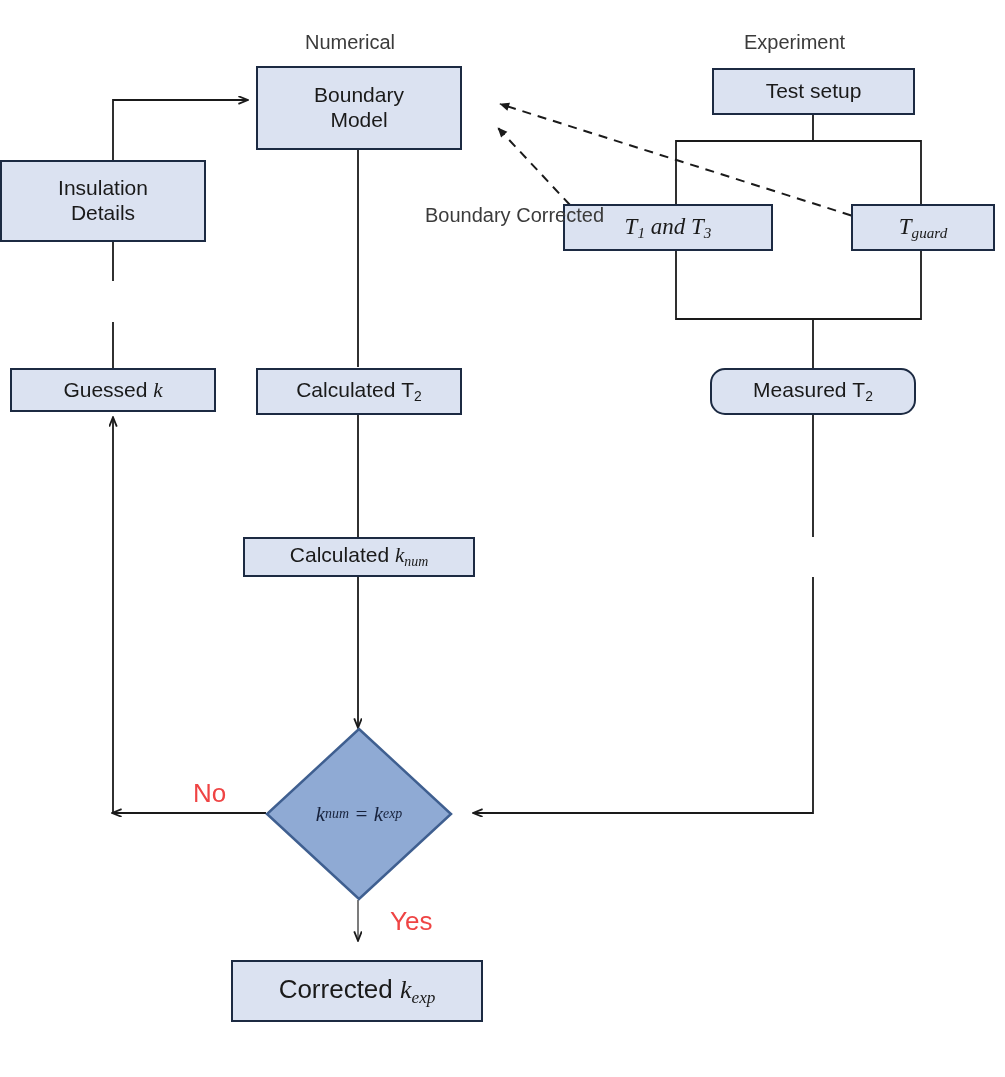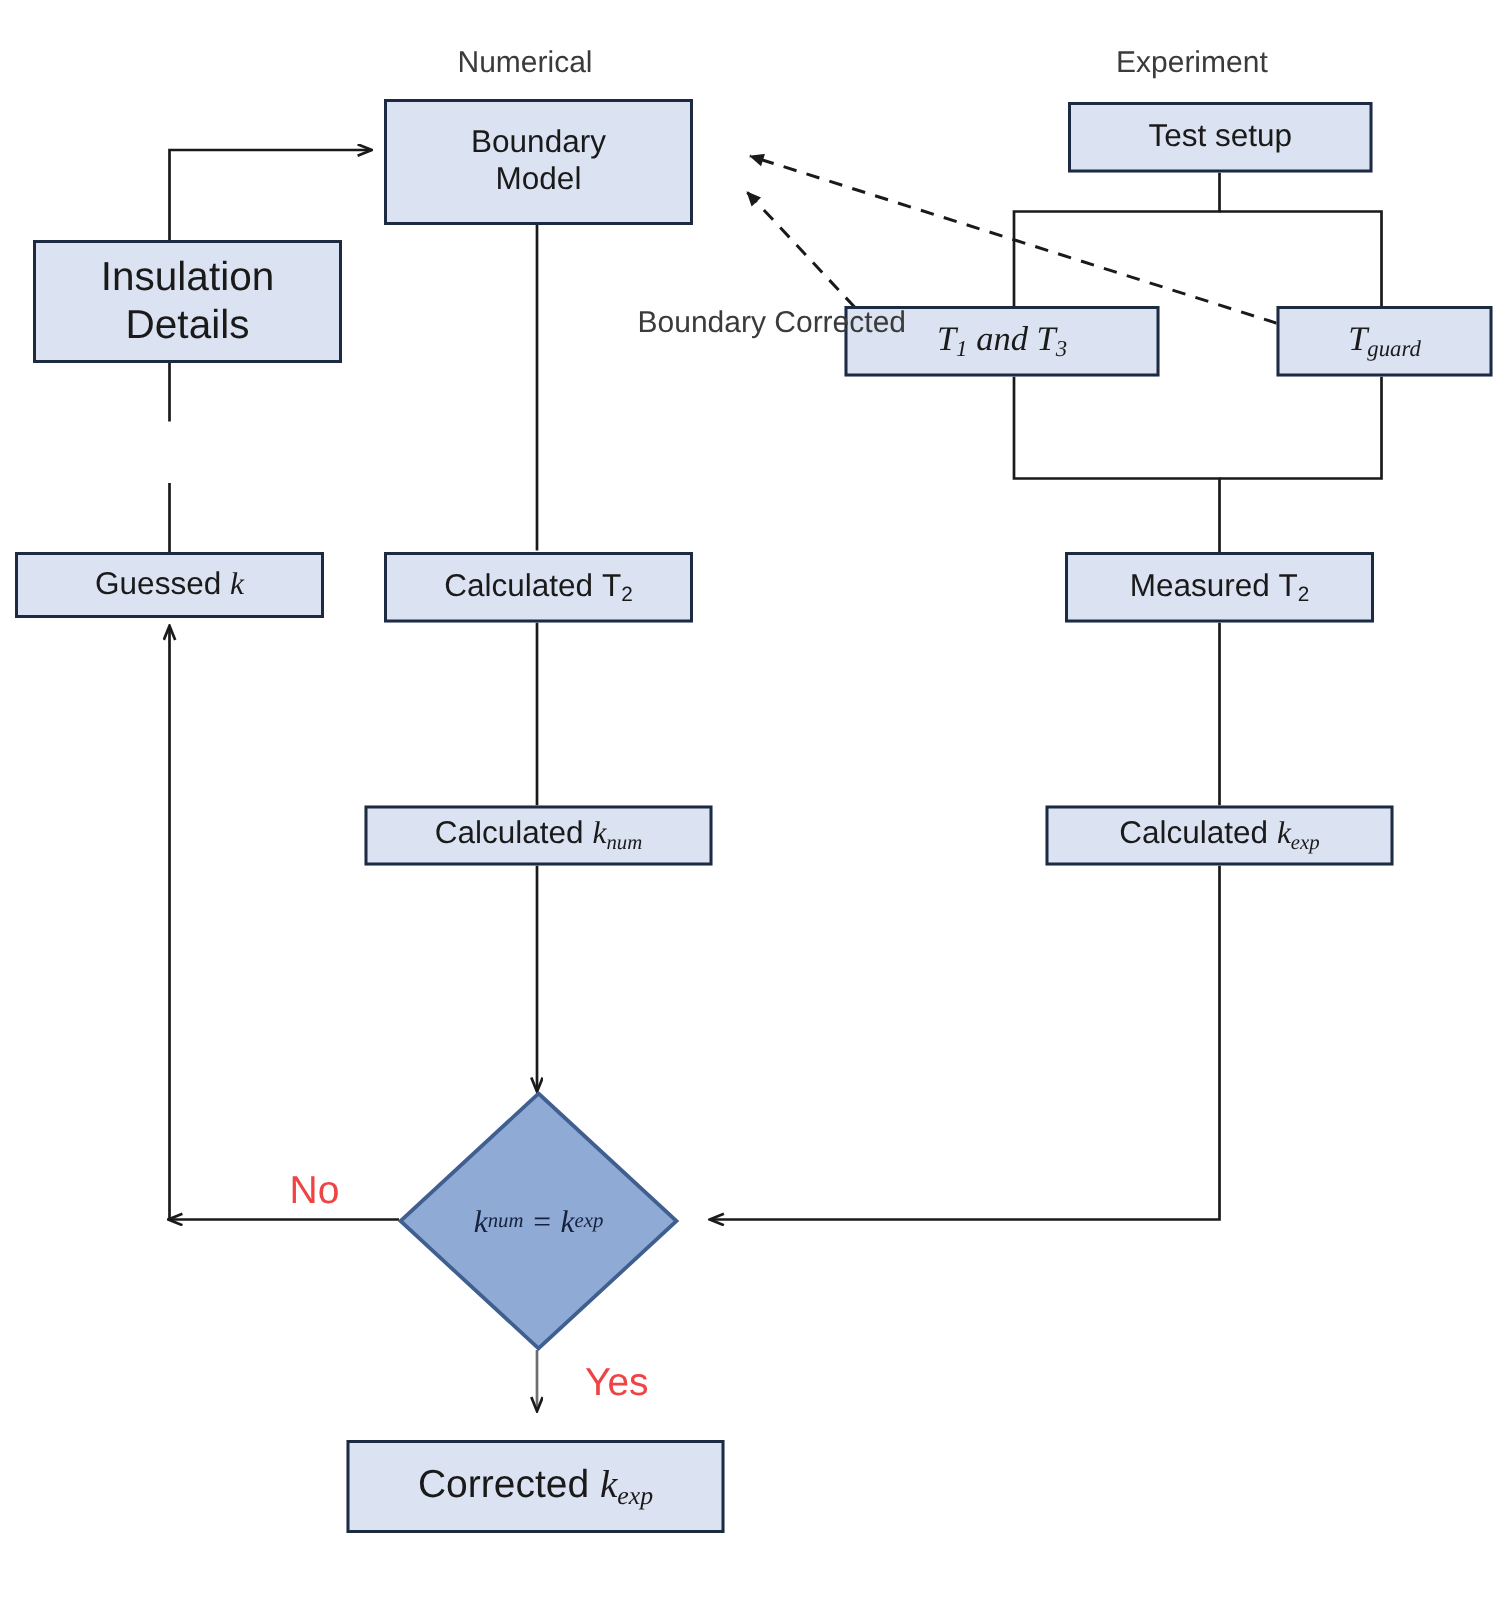--- a/index.html
+++ b/index.html
@@ -129,21 +129,21 @@
   <div class="sect-title" style="left:305px; top:31px;">Numerical</div>
   <div class="sect-title" style="left:744px; top:31px;">Experiment</div>
 
   <div class="node" style="left:256px; top:66px; width:206px; height:84px; font-size:21px;">
     <span>
       <span class="lbl">Boundary</span>
       <span class="lbl">Model</span>
     </span>
   </div>
 
-  <div class="node" style="left:22px; top:160px; width:206px; height:82px; font-size:27px;">
+  <div class="node" style="left:0; top:160px; width:206px; height:82px; font-size:21px;">
     <span>
       <span class="lbl">Insulation</span>
       <span class="lbl">Details</span>
     </span>
   </div>
 
 
   <div class="node" style="left:10px; top:368px; width:206px; height:44px; font-size:21px;">
     <span>
       <span>Guessed </span><span class="mathi">k</span>
@@ -171,31 +171,26 @@
       <span>T</span><sub>1</sub>&nbsp;<span>and</span>&nbsp;<span>T</span><sub>3</sub>
     </span>
   </div>
 
   <div class="node" style="left:851px; top:204px; width:144px; height:47px; font-size:23px;">
     <span class="mathi">
       <span>T</span><sub>guard</sub>
     </span>
   </div>
 
-  <div class="node" style="left:710px; top:368px; width:206px; height:47px; font-size:21px;">
+  <div class="node" style="left:710px; top:368px; width:206px; height:47px; font-size:21px;border-radius:15px;">
     <span>
       <span>Measured</span>&nbsp;<span>T</span><sub>2</sub>
     </span>
   </div>
 
-  <div class="node" style="left:697px; top:537px; width:232px; height:40px; font-size:21px;">
-    <span>
-      <span>Calculated</span>&nbsp;<span class="mathi">k</span><sub class="mathi">exp</sub>
-    </span>
-  </div>
 
   <div class="diamond-wrap" style="left:264px; top:726px; width:190px; height:176px;">
     <svg class="diamond-shape" viewBox="0 0 190 176" preserveAspectRatio="none">
       <polygon points="95,3 187,88 95,173 3,88" fill="#8faad4" stroke="#3f5f90" stroke-width="2.5"></polygon>
     </svg>
     <div class="diamond-text">
       <span>k</span><sub>num</sub>&nbsp;<span>=</span>&nbsp;<span>k</span><sub>exp</sub>
     </div>
   </div>
 

